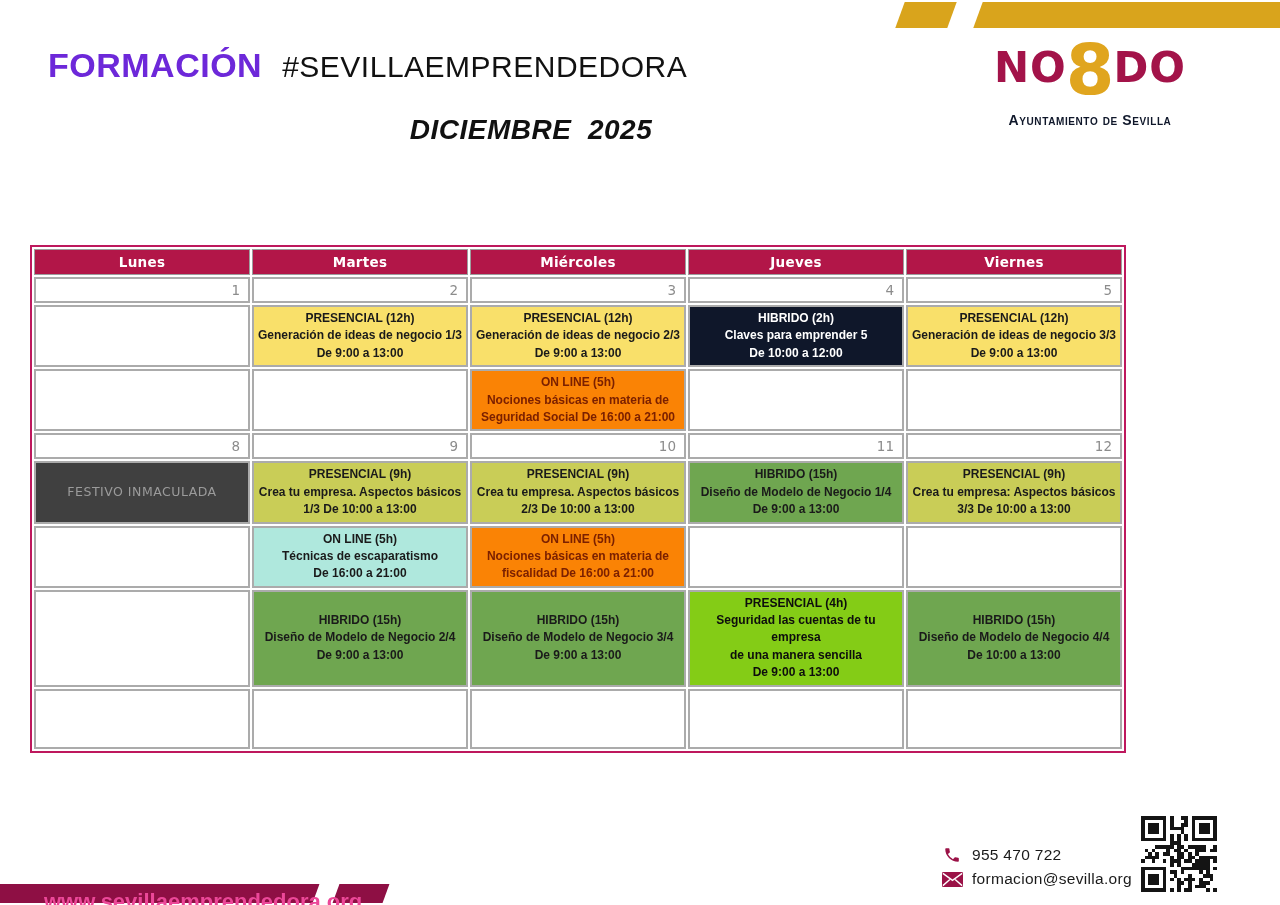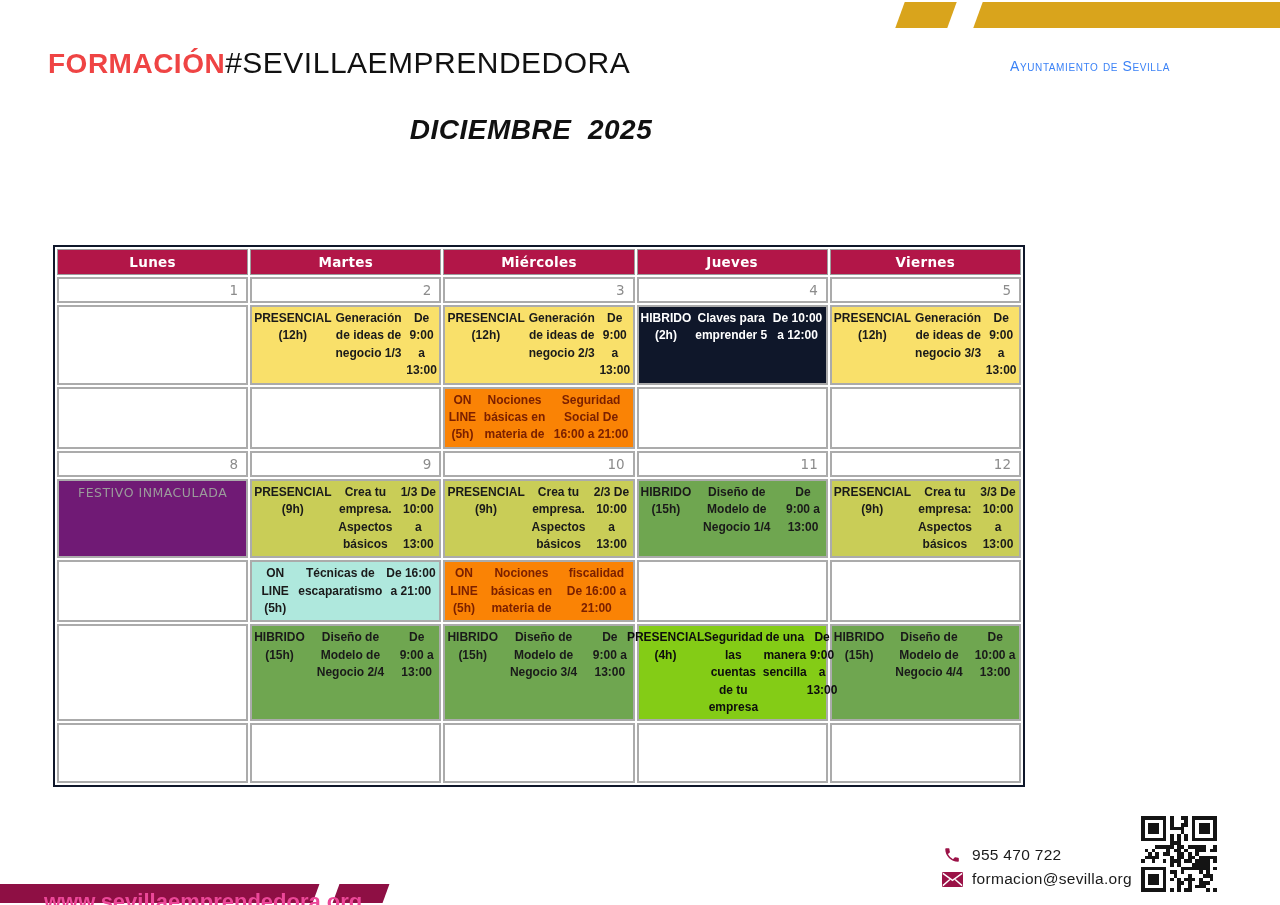--- a/index.html
+++ b/index.html
@@ -10,50 +10,50 @@
   
   .stripe{position:absolute;transform:skewX(-20deg);}
   .stripe.gold{background:#D9A41C;}
   .stripe.crimson{background:#8E0F44;}
   .stripe-top-band{top:2px;left:978px;width:330px;height:26px;}
   .stripe-top-small{top:2px;left:900px;width:52px;height:26px;}
   .stripe-bot-band{top:884px;left:-14px;width:330px;height:19px;}
   .stripe-bot-small{top:884px;left:336px;width:50px;height:19px;}
   
   .title-row{position:absolute;left:48px;top:46px;white-space:nowrap;}
-  .title-main{font-size:28px;font-weight:bold;color:#ef4444;letter-spacing:0.5px;}
-  .title-hash{font-size:30px;font-weight:normal;color:#111;letter-spacing:0.5px;text-align:right;}
+  .title-main{font-size:34px;font-weight:bold;color:#6d28d9;letter-spacing:0.5px;}
+  .title-hash{font-size:30px;font-weight:normal;color:#111;margin-left:20px;letter-spacing:0.5px;text-align:right;}
   .month-title{
     position:absolute;top:114px;left:0;width:1012px;text-align:center;text-indent:50px;
     font-size:28px;font-weight:bold;font-style:italic;color:#111;white-space:pre;letter-spacing:0.5px;
   }
   .logo{position:absolute;top:38px;left:985px;width:210px;text-align:center;}
   .logo-word{display:flex;align-items:center;justify-content:center;font-family:"DejaVu Sans",sans-serif;}
   .logo-no,.logo-do{font-size:42px;font-weight:bold;color:#A31349;letter-spacing:1px;}
   .logo-8{font-size:70px;font-weight:bold;color:#E0A51E;line-height:0.85;margin:0 -1px;position:relative;top:3px;}
-  .logo-caption{margin-top:20px;font-variant:small-caps;font-weight:normal;font-size:14px;color:#3b82f6;letter-spacing:0.6px;}
+  .logo-caption{margin-top:14px;font-variant:small-caps;font-weight:bold;font-size:14px;color:#0f172a;letter-spacing:0.6px;}
   
   table.calendar{
-    position:absolute;left:53px;top:245px;width:972px;table-layout:fixed;
-    border-collapse:separate;border-spacing:2px;background:#fff;border:2px solid #0f172a;
+    position:absolute;left:30px;top:245px;width:1096px;table-layout:fixed;
+    border-collapse:separate;border-spacing:2px;background:#fff;border:2px solid #be185d;
   }
   table.calendar th{
     background:#B21648;color:#fff;font-family:"DejaVu Sans",sans-serif;
     font-size:13.5px;font-weight:bold;height:22px;border:1px solid #9E9E9E;letter-spacing:0.3px;
   }
   table.calendar td{border:2px solid #ABABAB;padding:0;background:#fff;vertical-align:top;}
   tr.row-num td{height:22px;}
   .day-number{
     text-align:right;padding:3px 8px 0 0;color:#8C8C8C;font-size:13.5px;
     font-family:"DejaVu Sans",sans-serif;
   }
   tr.row-slot td{height:56px;vertical-align:middle;}
   .event{
     width:100%;height:100%;box-sizing:border-box;min-height:56px;
-    display:flex;flex-direction:row;justify-content:center;
+    display:flex;flex-direction:column;justify-content:center;
     text-align:center;font-size:12px;font-weight:bold;line-height:1.45;padding:3px 2px;
   }
   .event.festivo{font-weight:normal;font-size:12.5px;letter-spacing:0.5px;font-family:"DejaVu Sans",sans-serif;}
   
   .website{position:absolute;left:44px;top:889px;font-size:22px;font-weight:bold;color:#ec4899;}
   .contact{position:absolute;left:941px;top:846px;}
   .contact-row{display:flex;align-items:center;margin-bottom:6px;}
   .contact-row .c-icon{width:22px;display:flex;justify-content:center;margin-right:9px;}
   .contact-row .c-text{font-size:15.5px;color:#1a1a1a;letter-spacing:0.3px;}
   .qr{position:absolute;left:1141px;top:816px;width:76px;height:76px;}
@@ -65,20 +65,25 @@
 <div class="stripe gold stripe-top-band"></div>
 <div class="stripe crimson stripe-bot-band"></div>
 <div class="stripe crimson stripe-bot-small"></div>
 
 <div class="title-row">
   <span class="title-main">FORMACIÓN</span><span class="title-hash">#SEVILLAEMPRENDEDORA</span>
 </div>
 <div class="month-title">DICIEMBRE  2025</div>
 
 <div class="logo">
+  <div class="logo-word">
+    <span class="logo-no">NO</span>
+    <span class="logo-8">8</span>
+    <span class="logo-do">DO</span>
+  </div>
   <div class="logo-caption">Ayuntamiento de Sevilla</div>
 </div>
 
 <table class="calendar">
   <thead>
       <tr>
         <th>Lunes</th>
         <th>Martes</th>
         <th>Miércoles</th>
         <th>Jueves</th>
@@ -159,21 +164,21 @@
         </td>
         <td>
           <div class="day-number">11</div>
         </td>
         <td>
           <div class="day-number">12</div>
         </td>
       </tr>
       <tr class="row-slot">
         <td>
-          <div class="event festivo" style="background: #701a75; color: rgb(155, 155, 155);">
+          <div class="event festivo" style="background: #404040; color: rgb(155, 155, 155);">
             <div>FESTIVO INMACULADA</div>
           </div>
         </td>
         <td>
           <div class="event" style="background: rgb(201, 205, 87); color: rgb(26, 26, 26);">
             <div>PRESENCIAL (9h)</div>
             <div>Crea tu empresa. Aspectos básicos</div>
             <div>1/3 De 10:00 a 13:00</div>
           </div>
         </td>

